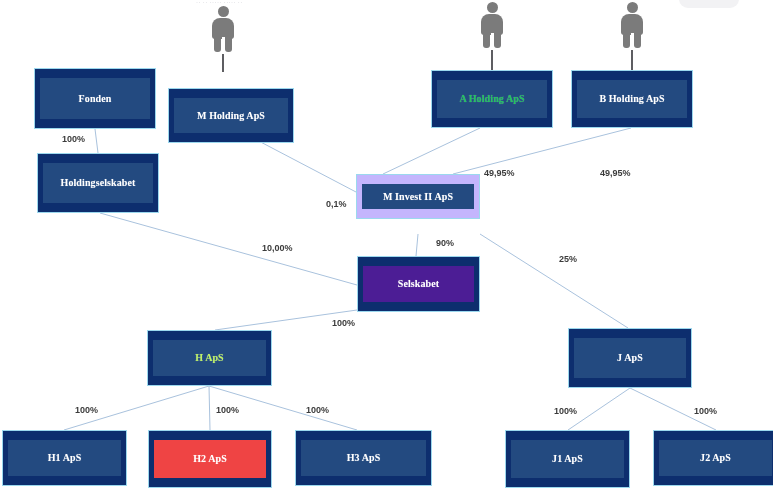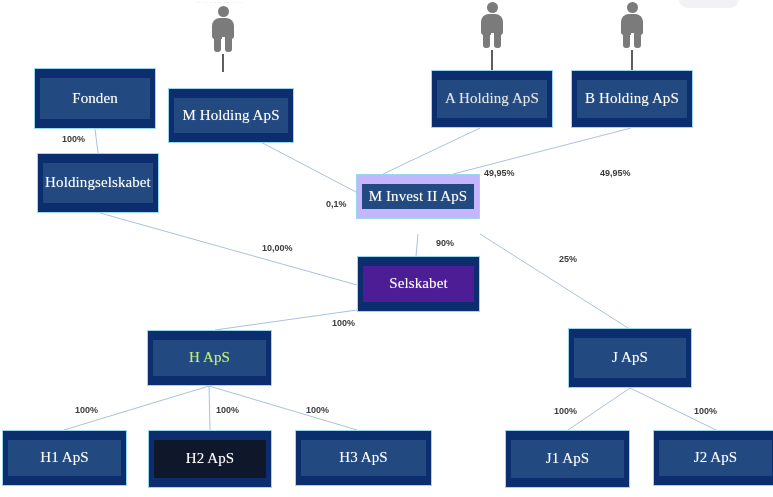--- a/index.html
+++ b/index.html
@@ -31,22 +31,22 @@
     width: 100%;
     height: 100%;
     background: #234a80;
     display: flex;
     align-items: center;
     justify-content: center;
     text-align: center;
   }
   .node-label {
     color: #ffffff;
-    font-size: 15px;
-    font-weight: 400;
+    font-size: 10px;
+    font-weight: 700;
     letter-spacing: .1px;
     line-height: 1.15;
     text-shadow: 0 0 1px rgba(255,255,255,.35);
     white-space: nowrap;
   }
   
   #edges {
     position: absolute;
     left: 0;
     top: 0;
@@ -187,21 +187,21 @@
           <span class="node-label" style="color: rgb(255, 255, 255);">Fonden</span>
         </div>
       </div>
       <div class="node" style="left: 168px; top: 72px; width: 126px; height: 55px; background: rgb(13, 46, 110); border-color: rgb(155, 216, 238); margin-top: 16px;">
         <div class="node-inner" style="background: rgb(35, 74, 128);">
           <span class="node-label" style="color: rgb(255, 255, 255);">M Holding ApS</span>
         </div>
       </div>
       <div class="node" style="left: 431px; top: 70px; width: 122px; height: 58px; background: rgb(13, 46, 110); border-color: rgb(155, 216, 238);">
         <div class="node-inner" style="background: rgb(35, 74, 128);">
-          <span class="node-label" style="color: #e5e5e5;">A Holding ApS</span>
+          <span class="node-label" style="color: #22c55e;">A Holding ApS</span>
         </div>
       </div>
       <div class="node" style="left: 571px; top: 70px; width: 122px; height: 58px; background: rgb(13, 46, 110); border-color: rgb(155, 216, 238);">
         <div class="node-inner" style="background: rgb(35, 74, 128);">
           <span class="node-label" style="color: rgb(255, 255, 255);">B Holding ApS</span>
         </div>
       </div>
       <div class="node" style="left: 37px; top: 153px; width: 122px; height: 60px; background: rgb(13, 46, 110); border-color: rgb(155, 216, 238);">
         <div class="node-inner" style="background: rgb(35, 74, 128);">
           <span class="node-label" style="color: rgb(255, 255, 255);">Holdingselskabet</span>
@@ -226,21 +226,21 @@
         <div class="node-inner" style="background: rgb(35, 74, 128);">
           <span class="node-label" style="color: rgb(255, 255, 255);">J ApS</span>
         </div>
       </div>
       <div class="node" style="left: 2px; top: 430px; width: 125px; height: 56px; background: rgb(13, 46, 110); border-color: rgb(155, 216, 238);">
         <div class="node-inner" style="background: rgb(35, 74, 128);">
           <span class="node-label" style="color: rgb(255, 255, 255);">H1 ApS</span>
         </div>
       </div>
       <div class="node" style="left: 148px; top: 430px; width: 124px; height: 58px; background: rgb(13, 46, 110); border-color: rgb(155, 216, 238);">
-        <div class="node-inner" style="background: #0f172a;">
+        <div class="node-inner" style="background: #ef4444;">
           <span class="node-label" style="color: rgb(255, 255, 255);">H2 ApS</span>
         </div>
       </div>
       <div class="node" style="left: 295px; top: 430px; width: 137px; height: 56px; background: rgb(13, 46, 110); border-color: rgb(155, 216, 238);">
         <div class="node-inner" style="background: rgb(35, 74, 128);">
           <span class="node-label" style="color: rgb(255, 255, 255);">H3 ApS</span>
         </div>
       </div>
       <div class="node" style="left: 505px; top: 430px; width: 125px; height: 58px; background: rgb(13, 46, 110); border-color: rgb(155, 216, 238);">
         <div class="node-inner" style="background: rgb(35, 74, 128);">

